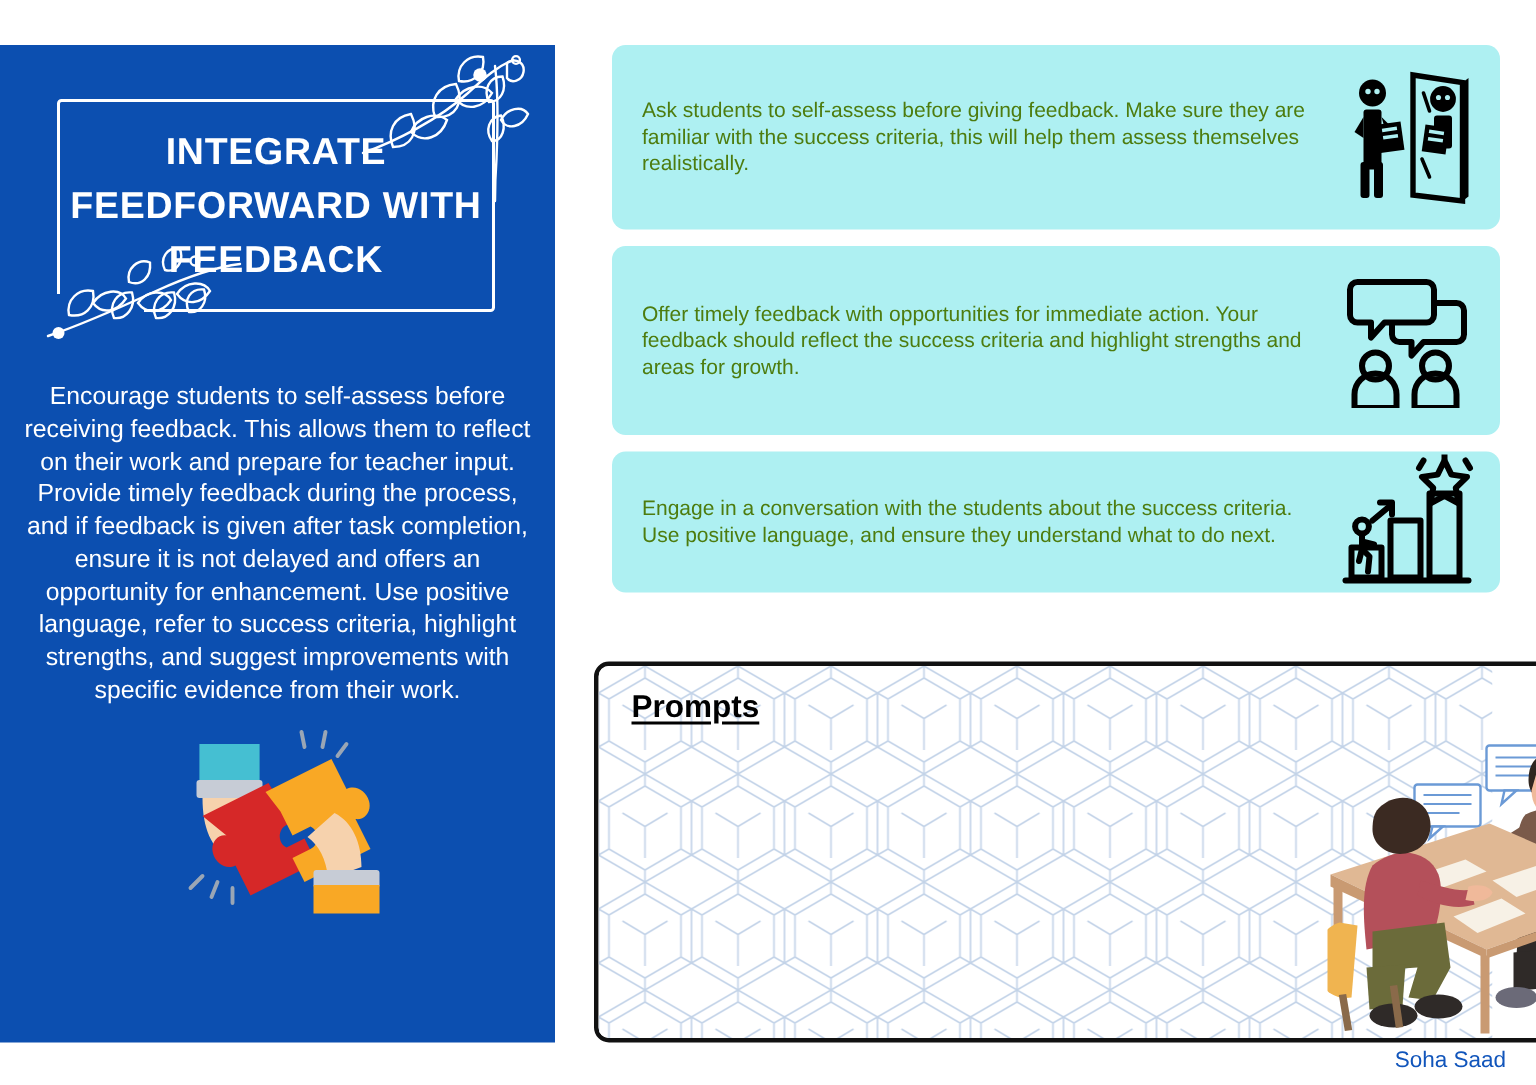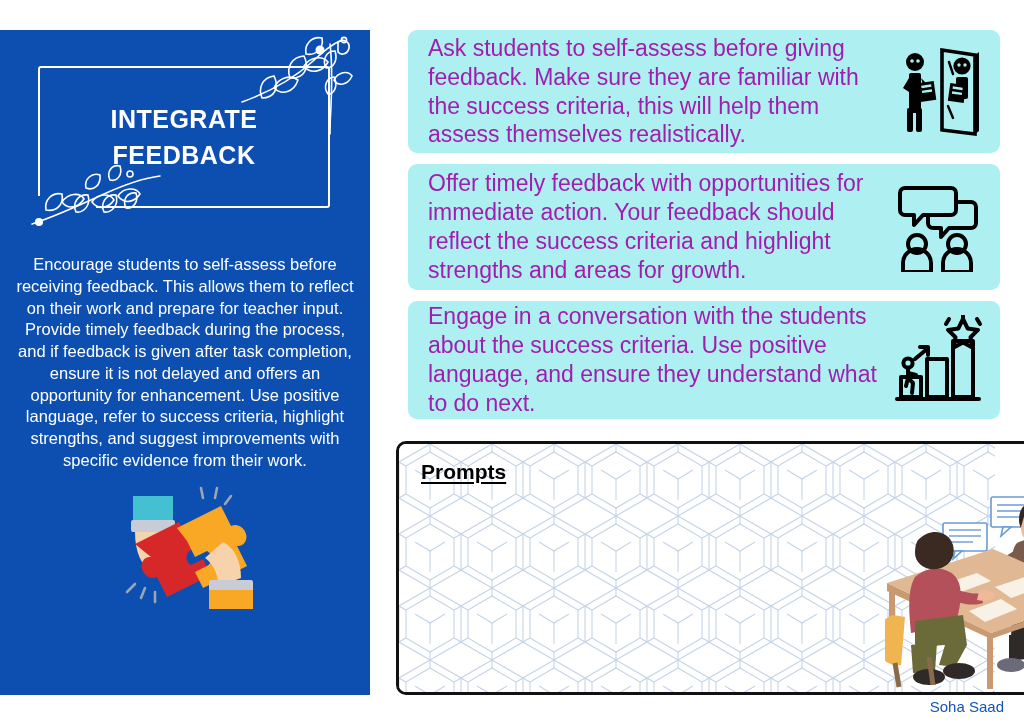--- a/index.html
+++ b/index.html
@@ -53,27 +53,27 @@
   .cards{
     position:absolute; left:408px; top:30px; width:592px;
   }
   .card{
     background:#aef0f2; border-radius:9px;
     display:flex; align-items:center; justify-content:space-between;
     padding:10px 14px 10px 20px;
     margin-bottom:11px;
   }
   .card-text{
-    color:#a21caf; font-size:23px; line-height:1.26; flex:1;
+    color:#4d7c0f; font-size:14px; line-height:1.26; flex:1;
     padding-right:8px;
   }
   .card-icon{ flex:0 0 auto; width:96px; display:flex; justify-content:center; }
   .card-1{ height:123px; }
   .card-2{ height:126px;align-items:center; }
-  .card-3{ height:118px; }
+  .card-3{ height:94px; }
 
   
   .prompts{
     position:absolute; left:396px; top:441px; width:712px; height:254px;
     border:3px solid #111111; border-radius:10px;
     background:#ffffff;
     overflow:hidden;
   }
   .pattern{ position:absolute; inset:0; z-index:0; }
   .prompts-inner{ position:relative; z-index:2; padding:16px 0 0 22px; }
@@ -102,20 +102,21 @@
 
 <div class="sidebar">
 
   <div class="title-wrap">
     <div class="title-frame"></div>
     <div class="frame-gap-tr"></div>
     <div class="frame-gap-bl"></div>
 
     <div class="title-text">
       <span>INTEGRATE</span>
+      <span>FEEDFORWARD WITH</span>
       <span>FEEDBACK</span>
     </div>
 
     <svg class="leaf leaf-tr" width="120" height="105" viewBox="0 0 120 105">
       <g fill="none" stroke="#ffffff" stroke-width="1.6" stroke-linecap="round">
         <path d="M8 68 C30 60 58 46 78 28 C90 17 98 10 108 6"></path>
         <path d="M96 10 C98 26 98 48 97 72 C96 86 96 94 96 100"></path>
         <path d="M28 64 C24 54 28 44 40 42 C46 54 40 64 28 64 Z"></path>
         <path d="M40 54 C44 44 56 40 64 46 C60 58 48 62 40 54 Z"></path>
         <path d="M56 44 C52 33 58 23 70 22 C76 34 70 45 56 44 Z"></path>

